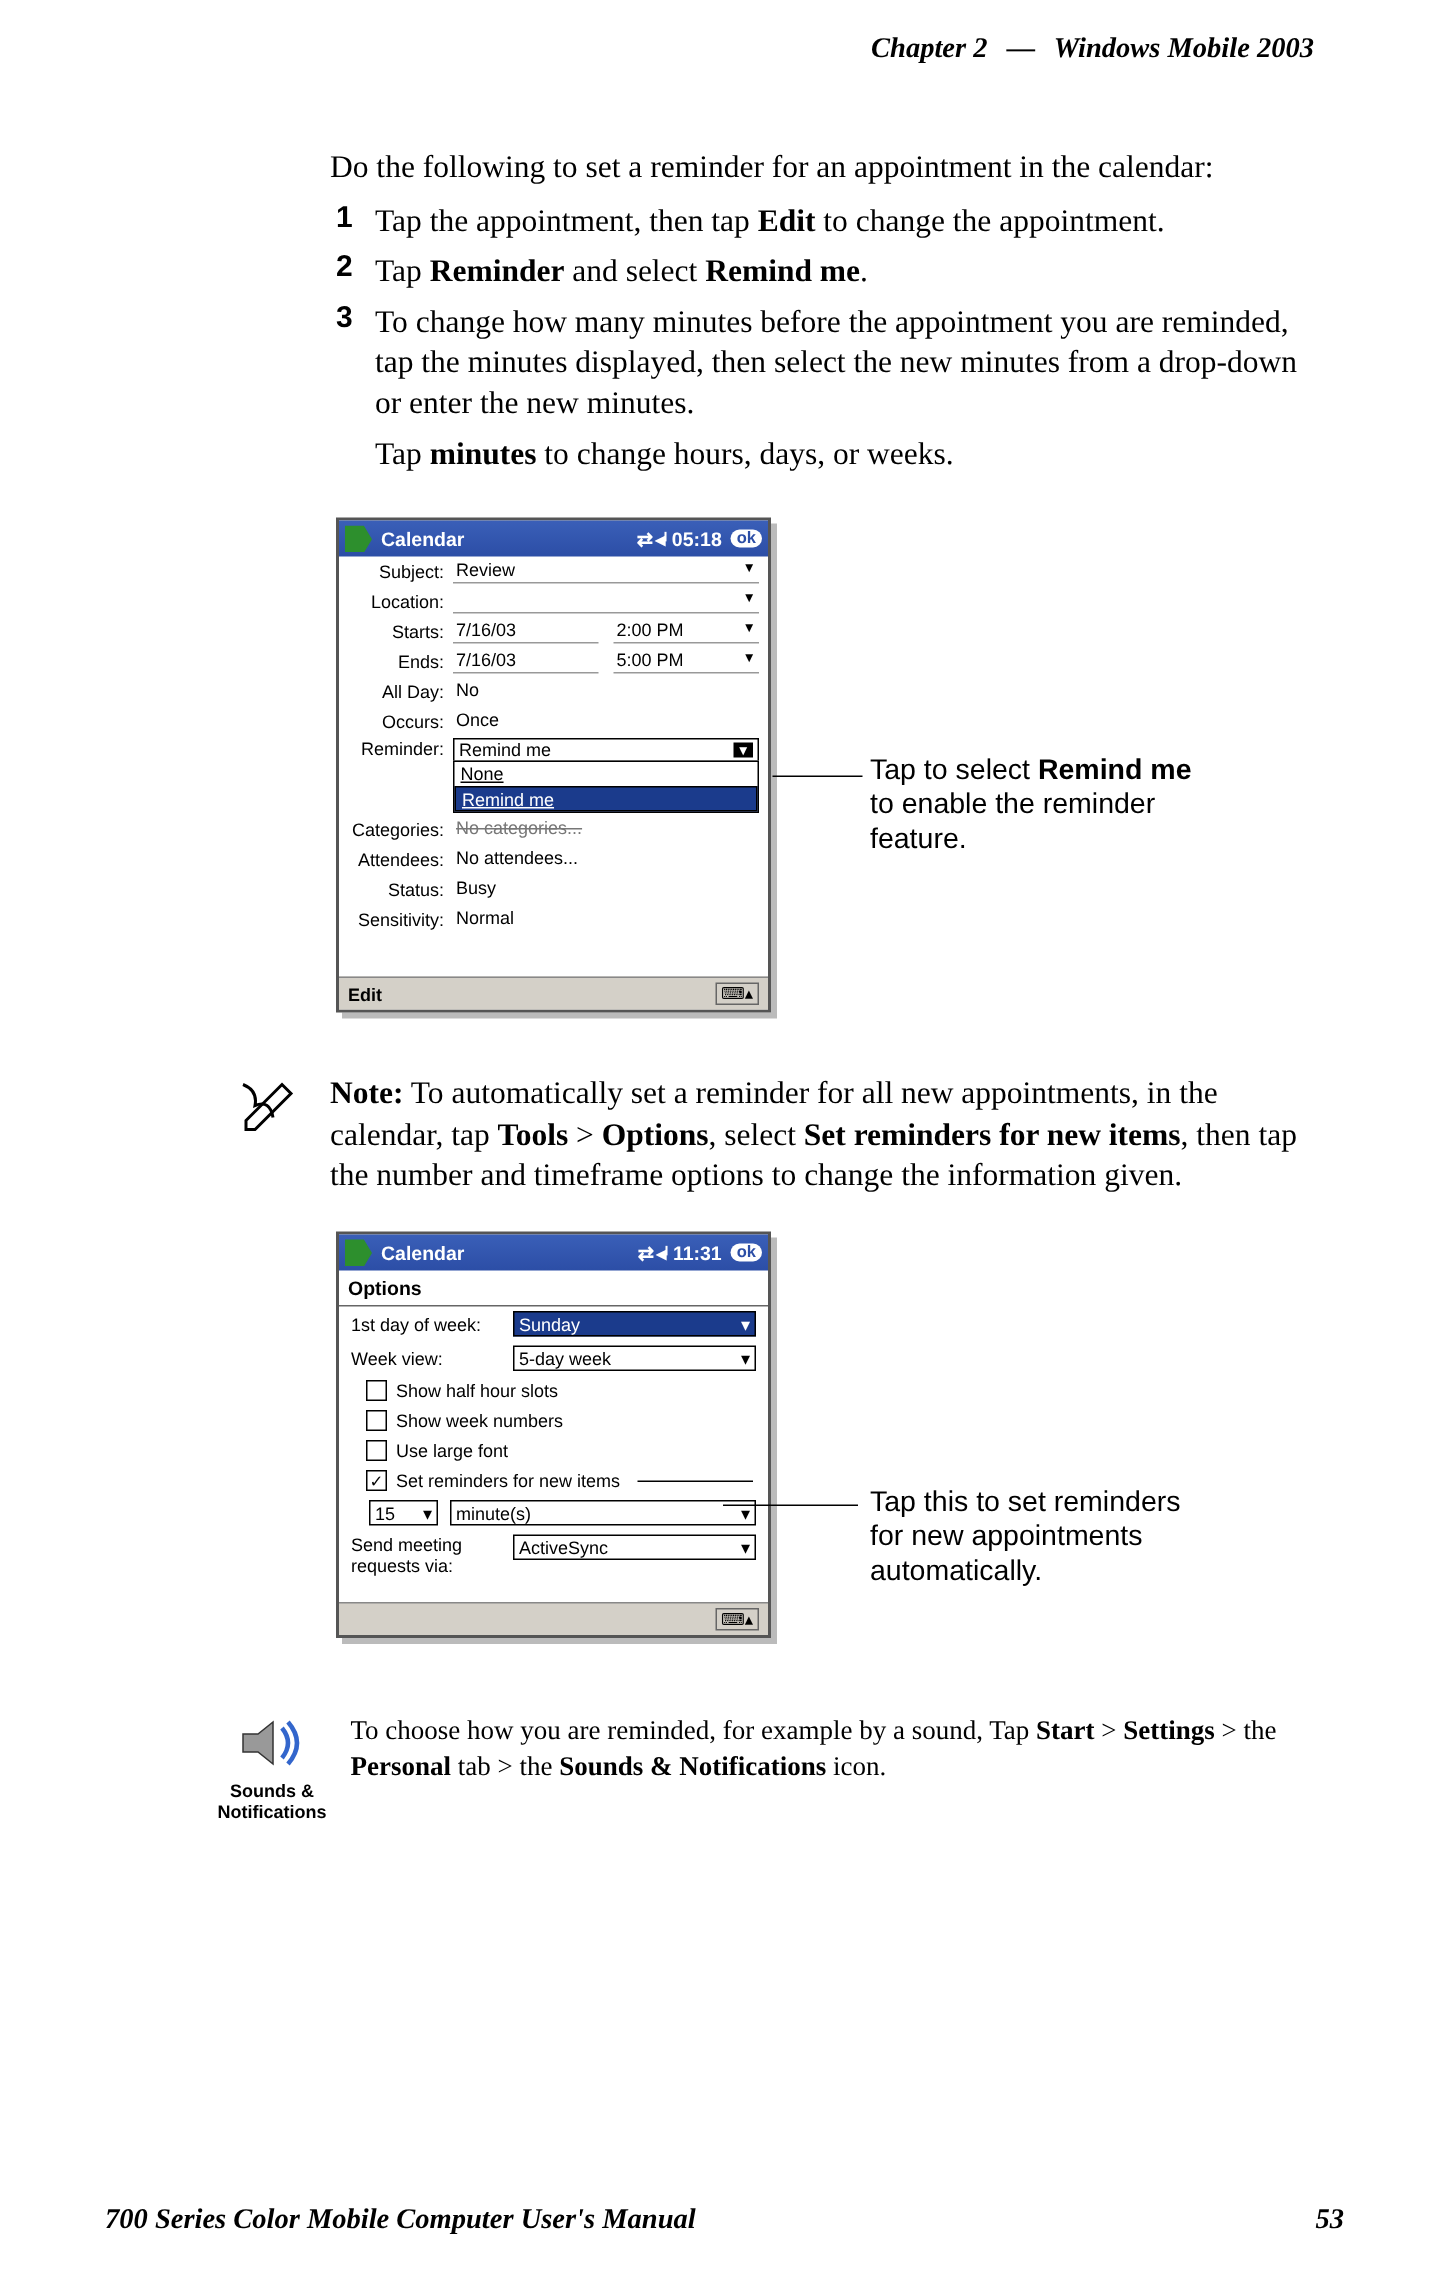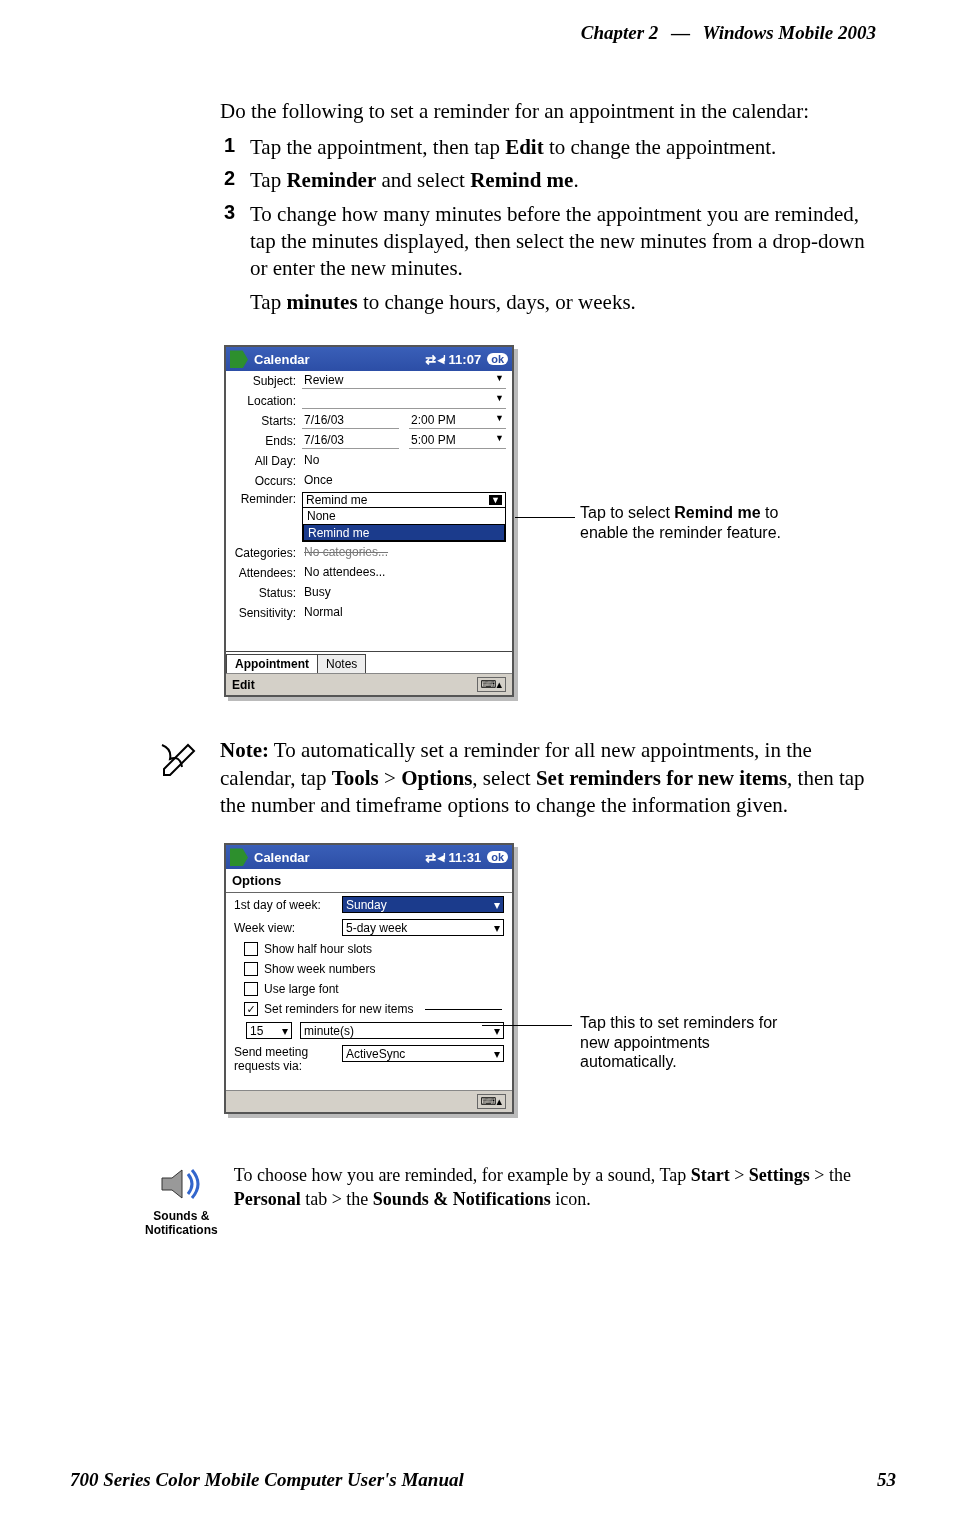--- a/index.html
+++ b/index.html
@@ -88,42 +88,42 @@
     }
     .field .caret { color: #000; font-size: 9px; }
     .split { display: flex; gap: 10px; flex: 1; }
     .pill-sel { border: 1px solid #000; background: #fff; display:flex; align-items:center; padding: 0 3px; height: 16px; }
     .drop-open {
       position: relative; flex:1;
     }
     .drop-open .options {
       border: 1px solid #000; background: #fff; margin-top: -1px;
     }
-    .drop-open .opt { padding: 1px 4px; }
+    .drop-open .opt { padding: 1px 4px; text-decoration: underline; }
     .drop-open .opt.sel { background: #1b3b8c; color: #fff; }
     .tabs {
       display: flex; background: #fff; border-top: 1px solid #444; height: 22px;
       align-items: flex-end;
     }
     .tab {
       border: 1px solid #444; border-bottom: none; padding: 2px 8px; font-size: 12px;
       margin-right: -1px; background: #eee;
     }
     .tab.active { font-weight: bold; background: #fff; }
     .bottombar {
       background: #d4d0c8; display: flex; align-items: center;
       height: 22px; padding: 0 6px; border-top: 1px solid #888; justify-content: space-between;
     }
     .bottombar .kbd { border: 1px solid #666; padding: 0 3px; font-size: 11px; }
 
     .callout-line {
       position: absolute; height: 1px; background: #000;
     }
     .callout-text {
-      position: absolute; font-family: Arial, sans-serif; font-size: 16px;
+      position: absolute; font-family: Arial, sans-serif; font-size: 19px;
       line-height: 1.2; color: #000; width: 220px;
     }
 
     
     .note-row {
       display: flex; gap: 16px; margin-top: 40px; margin-bottom: 10px;
       margin-left: -60px;
     }
     .note-icon {
       width: 44px; height: 40px; flex: none;
@@ -202,21 +202,21 @@
     <span>Tap </span><b class="ui">minutes</b><span> to change hours, days, or weeks.</span>
   </p>
 
   <div style="position:relative;">
     <div class="pda">
       <div class="titlebar">
         <span class="start-flag"></span>
         <span>Calendar</span>
         <span class="tspace"></span>
         <span class="sig">⇄ ◂ᴵ</span>
-        <span style="margin-left:4px;">11:07</span>
+        <span style="margin-left:4px;">05:18</span>
         <span class="ok">ok</span>
       </div>
       <div class="formrow">
           <span class="lbl">Subject:</span>
           <span class="field">
             <span>Review</span>
             <span class="caret">▼</span>
           </span>
         </div>
       <div class="formrow">
@@ -281,24 +281,20 @@
         </div>
       <div class="formrow">
           <span class="lbl">Status:</span>
           <span class="field" style="border:none;">Busy</span>
         </div>
       <div class="formrow">
           <span class="lbl">Sensitivity:</span>
           <span class="field" style="border:none;">Normal</span>
         </div>
       <div style="height:28px;"></div>
-      <div class="tabs">
-        <div class="tab active">Appointment</div>
-        <div class="tab">Notes</div>
-      </div>
       <div class="bottombar">
         <span style="font-weight:bold;">Edit</span>
         <span class="kbd">⌨▴</span>
       </div>
     </div>
     <div class="callout-line" style="top:172px;left:295px;width:60px;"></div>
     <div class="callout-text" style="top:158px;left:360px;">
       <span>Tap to select </span><b>Remind me</b><span> to enable the reminder feature.</span>
     </div>
   </div>

